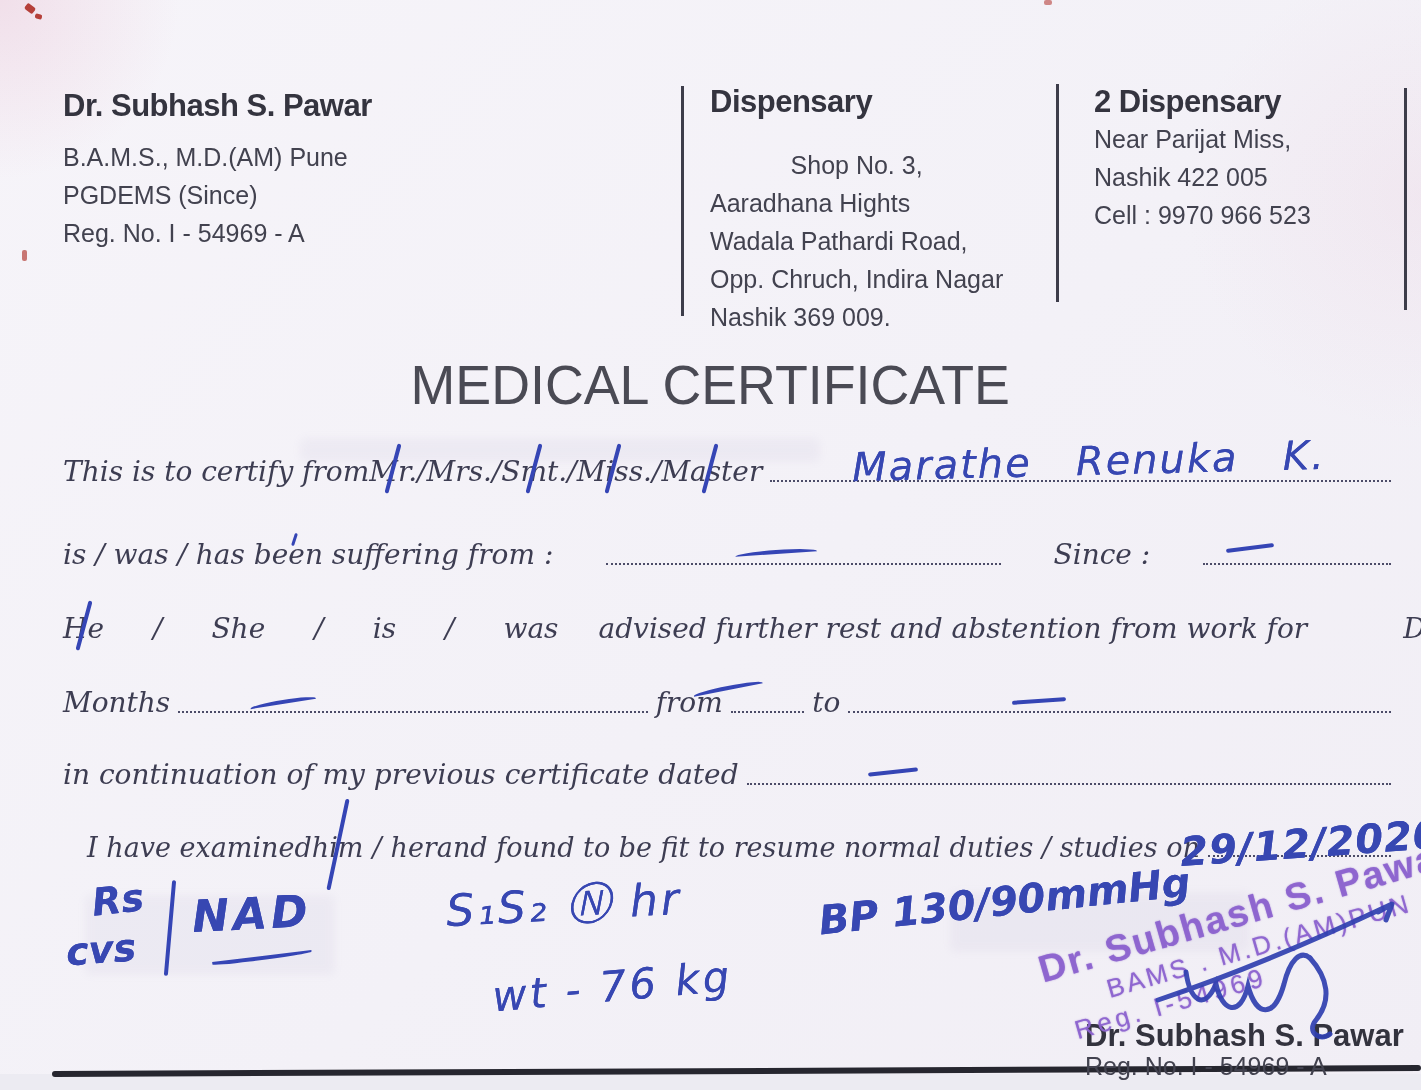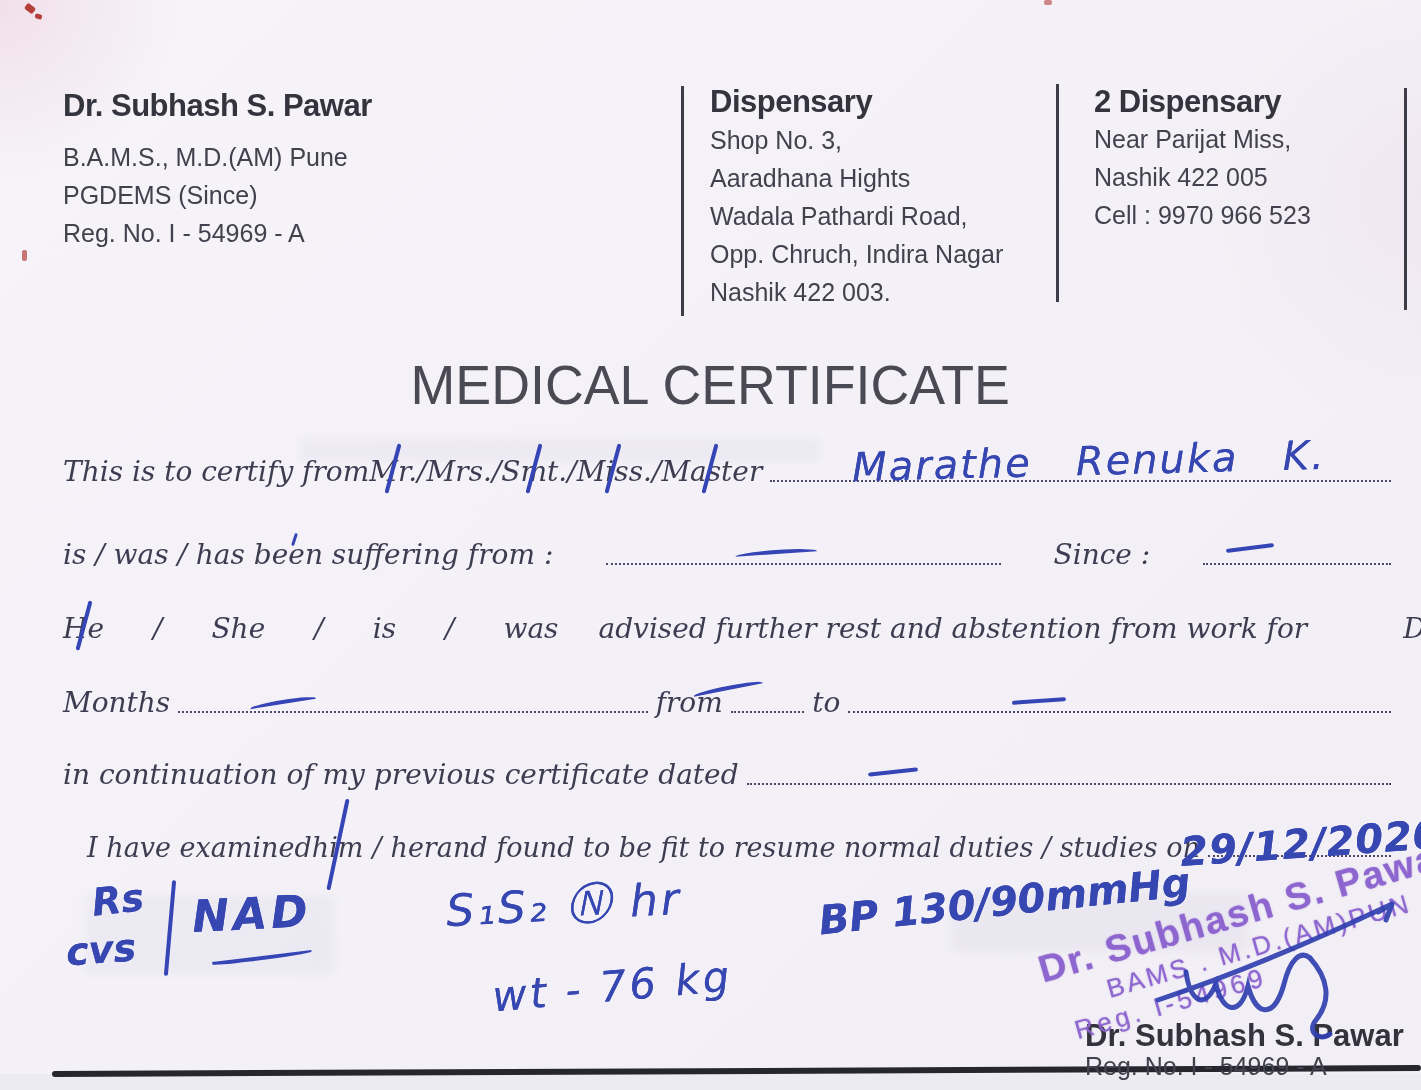--- a/index.html
+++ b/index.html
@@ -79,25 +79,25 @@
     <div class="hdr-name">Dr. Subhash S. Pawar</div>
     <div class="hdr-line" style="margin-top:14px;">B.A.M.S., M.D.(AM) Pune</div>
     <div class="hdr-line">PGDEMS (Since)</div>
     <div class="hdr-line">Reg. No. I - 54969 - A</div>
   </div>
 
   <div class="vdiv" style="left:681px;top:86px;height:230px;"></div>
 
   <div class="hdr-block" style="left:710px;top:84px;">
     <div class="hdr-name">Dispensary</div>
-    <div class="hdr-line" style="margin-top:1px;">Shop No. 3,</div>
+    <div class="hdr-line" style="margin-top:26px;text-align:center;">Shop No. 3,</div>
     <div class="hdr-line">Aaradhana Hights</div>
     <div class="hdr-line">Wadala Pathardi Road,</div>
     <div class="hdr-line">Opp. Chruch, Indira Nagar</div>
-    <div class="hdr-line">Nashik 422 003.</div>
+    <div class="hdr-line">Nashik 369 009.</div>
   </div>
 
   <div class="vdiv" style="left:1056px;top:84px;height:218px;"></div>
 
   <div class="hdr-block" style="left:1094px;top:84px;">
     <div class="hdr-name">2 Dispensary</div>
     <div class="hdr-line">Near Parijat Miss,</div>
     <div class="hdr-line">Nashik 422 005</div>
     <div class="hdr-line">Cell : 9970 966 523</div>
   </div>

